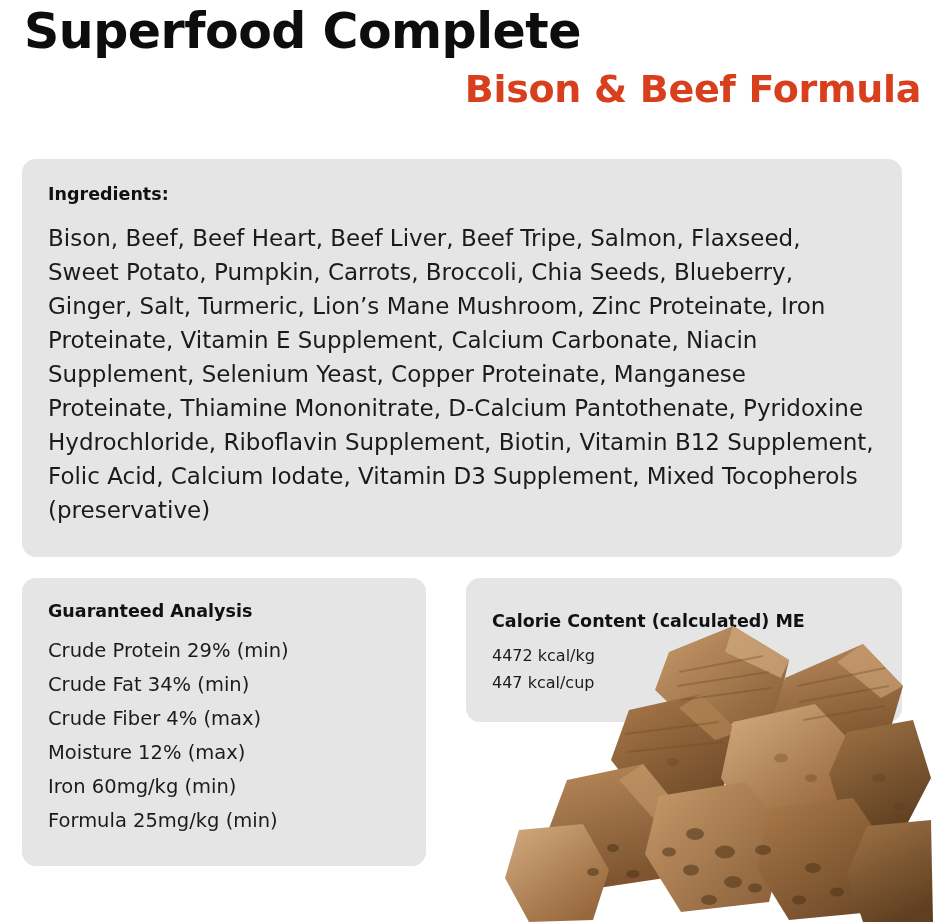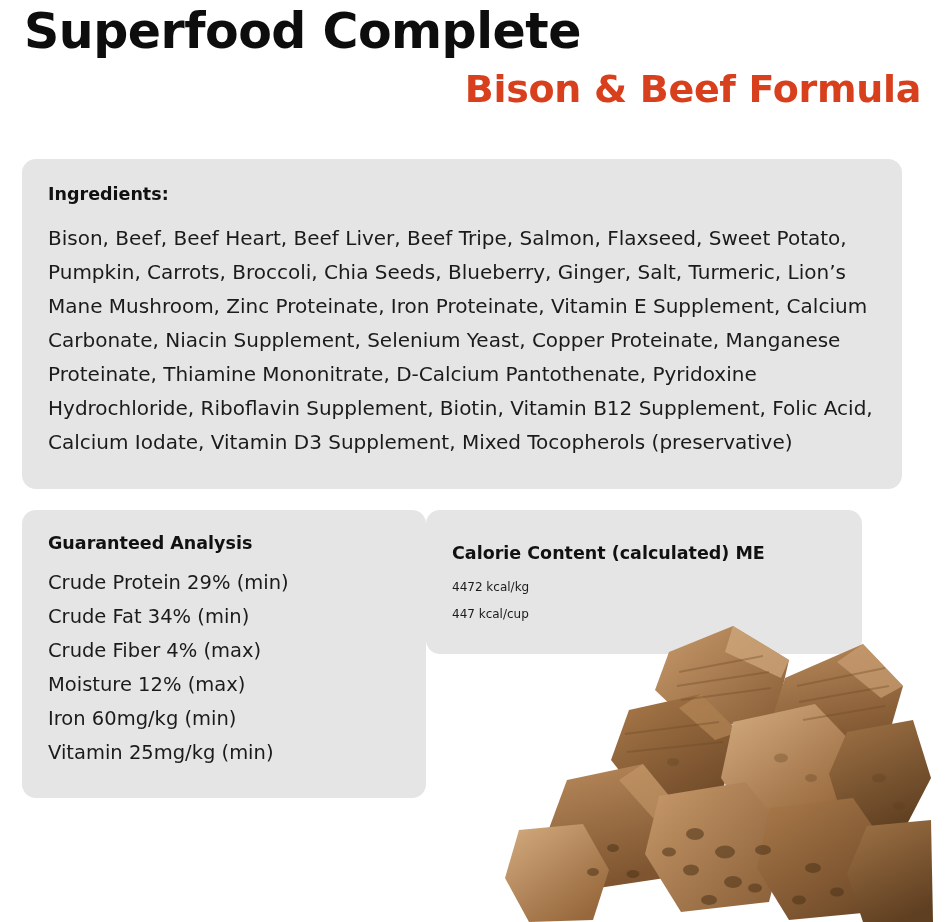--- a/index.html
+++ b/index.html
@@ -62,30 +62,31 @@
     width: 880px;
   }
   .ingredients-heading {
     font-size: 17.5px;
     font-weight: 700;
     color: #111111;
     margin: 0 0 16px 0;
     line-height: 22px;
   }
   .ingredients-body {
-    font-size: 20px;
+    font-size: 23px;
     line-height: 34px;
     color: #1b1b1b;
     margin: 0;
     max-width: 835px;
   }
 
   
   .lower-row {
     display: flex;
+    gap: 40px;
     margin-top: 21px;
     align-items: flex-start;
   }
   .analysis-card {
     width: 404px;
     padding: 22px 26px 28px 26px;
   }
   .analysis-heading {
     font-size: 17.5px;
     font-weight: 700;
@@ -114,21 +115,21 @@
     color: #111111;
     margin: 10px 0 10px 0;
     line-height: 22px;
   }
   .calorie-list {
     list-style: none;
     margin: 0;
     padding: 0;
   }
   .calorie-list li {
-    font-size: 12px;
+    font-size: 16px;
     line-height: 27px;
     color: #1b1b1b;
   }
 
   
   .product-photo {
     position: absolute;
     right: 10px;
     bottom: 0;
     width: 500px;
@@ -154,21 +155,21 @@
   <div class="lower-row">
 
     <section class="card analysis-card">
       <div class="analysis-heading">Guaranteed Analysis</div>
       <ul class="analysis-list">
         <li>Crude Protein 29% (min)</li>
         <li>Crude Fat 34% (min)</li>
         <li>Crude Fiber 4% (max)</li>
         <li>Moisture 12% (max)</li>
         <li>Iron 60mg/kg (min)</li>
-        <li>Vitamin 25mg/kg (min)</li>
+        <li>Formula 25mg/kg (min)</li>
       </ul>
     </section>
 
     <section class="card calorie-card">
       <div class="calorie-heading">Calorie Content (calculated) ME</div>
       <ul class="calorie-list">
         <li>4472 kcal/kg</li>
         <li>447 kcal/cup</li>
       </ul>
     </section>

